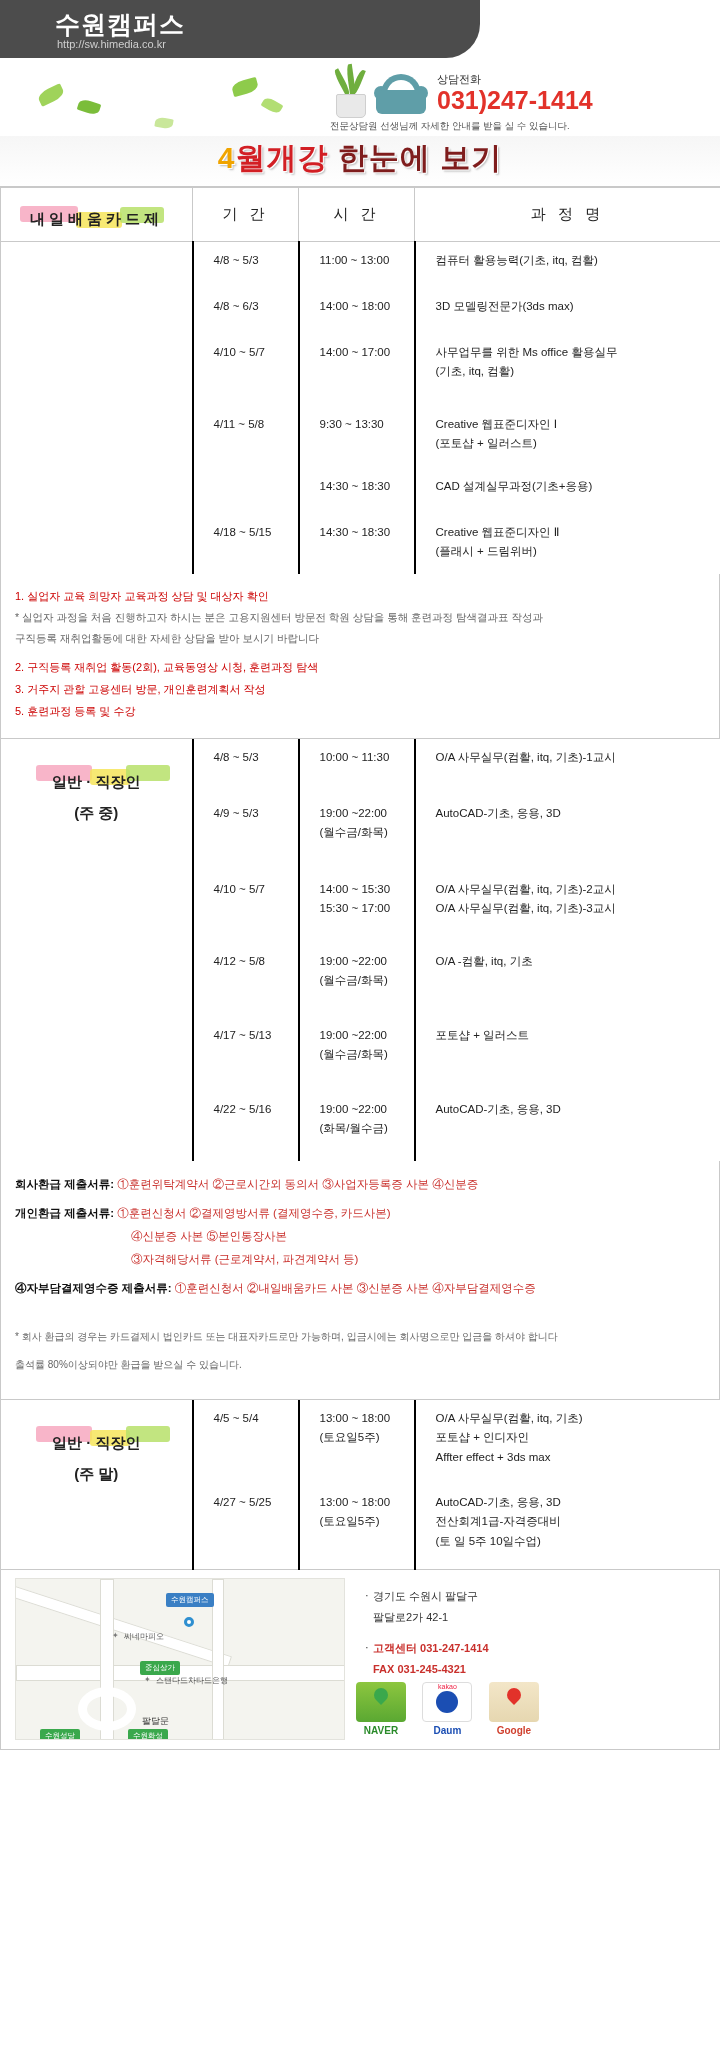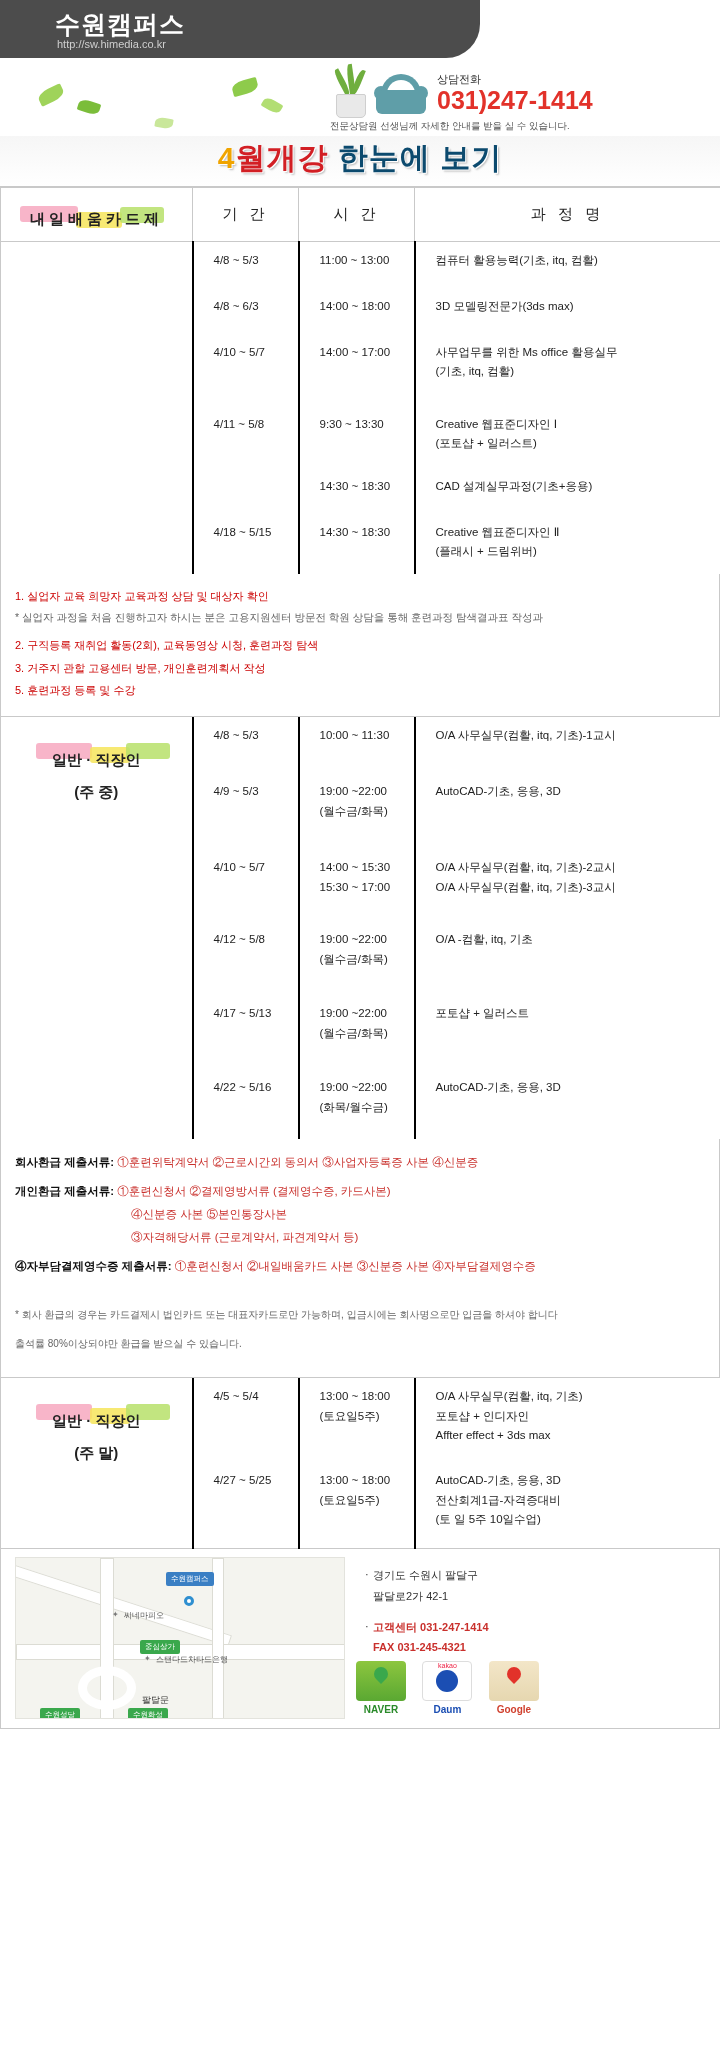--- a/index.html
+++ b/index.html
@@ -93,21 +93,21 @@
   }
   .title-text {
     position:absolute; left:0; top:138px; width:720px;
     text-align:center;
     font-size:30px; font-weight:bold;
     color:#d21f24;
     letter-spacing:1px;
     text-shadow:1px 1px 0 #fff, 2px 2px 2px rgba(0,0,0,.25);
   }
   .title-text .y { color:#f0a400; }
-  .title-text .g { color:#0c4a6e; }
+  .title-text .g { color:#7f1d1d; }
 
   
   .sect { border-top:1px solid #c9c9c9; }
   table.sched {
     width:720px; border-collapse:collapse; table-layout:fixed;
   }
   table.sched col.c1 { width:192px; }
   table.sched col.c2 { width:106px; }
   table.sched col.c3 { width:116px; }
   table.sched col.c4 { width:306px; }
@@ -351,20 +351,21 @@
         <td style="white-space:pre-line">Creative 웹표준디자인 Ⅱ
 (플래시 + 드림위버)</td>
       </tr>
     </tbody>
       </table>
 
     <div class="notes">
       <p><span class="num">1.</span>
          <span class="red">실업자 교육 희망자 교육과정 상담 및 대상자 확인</span></p>
       <p class="gray">* 실업자 과정을 처음 진행하고자 하시는 분은 고용지원센터 방문전 학원 상담을 통해 훈련과정 탐색결과표 작성과</p>
+      <p class="gray">구직등록 재취업활동에 대한 자세한  상담을 받아 보시기 바랍니다</p>
       <div class="sp"></div>
       <p><span class="num">2.</span>
          <span class="red">구직등록 재취업 활동(2회), 교육동영상 시청, 훈련과정 탐색</span></p>
       <p><span class="num">3.</span>
          <span class="red">거주지 관할 고용센터 방문, 개인훈련계획서 작성</span></p>
       <p><span class="num">5.</span>
          <span class="red">훈련과정 등록 및 수강</span></p>
     </div>
   </div>
 

